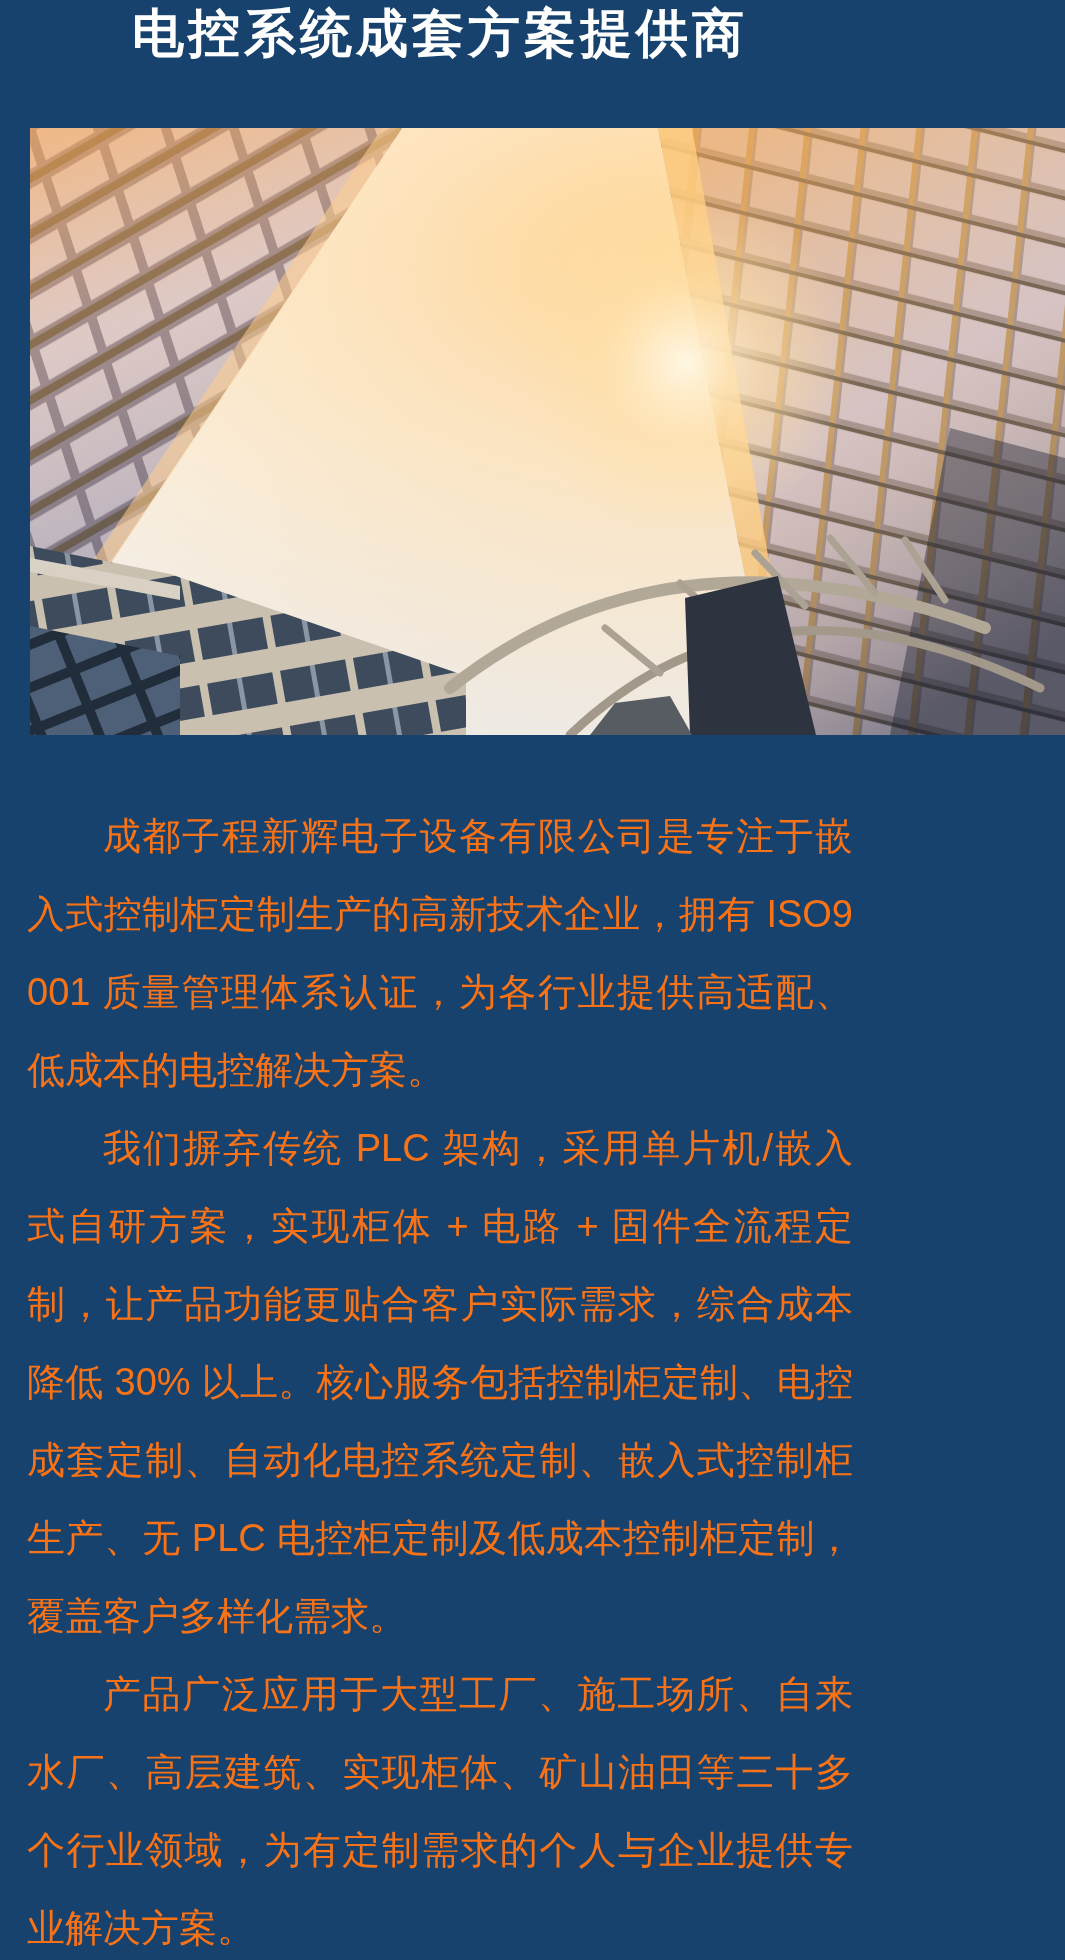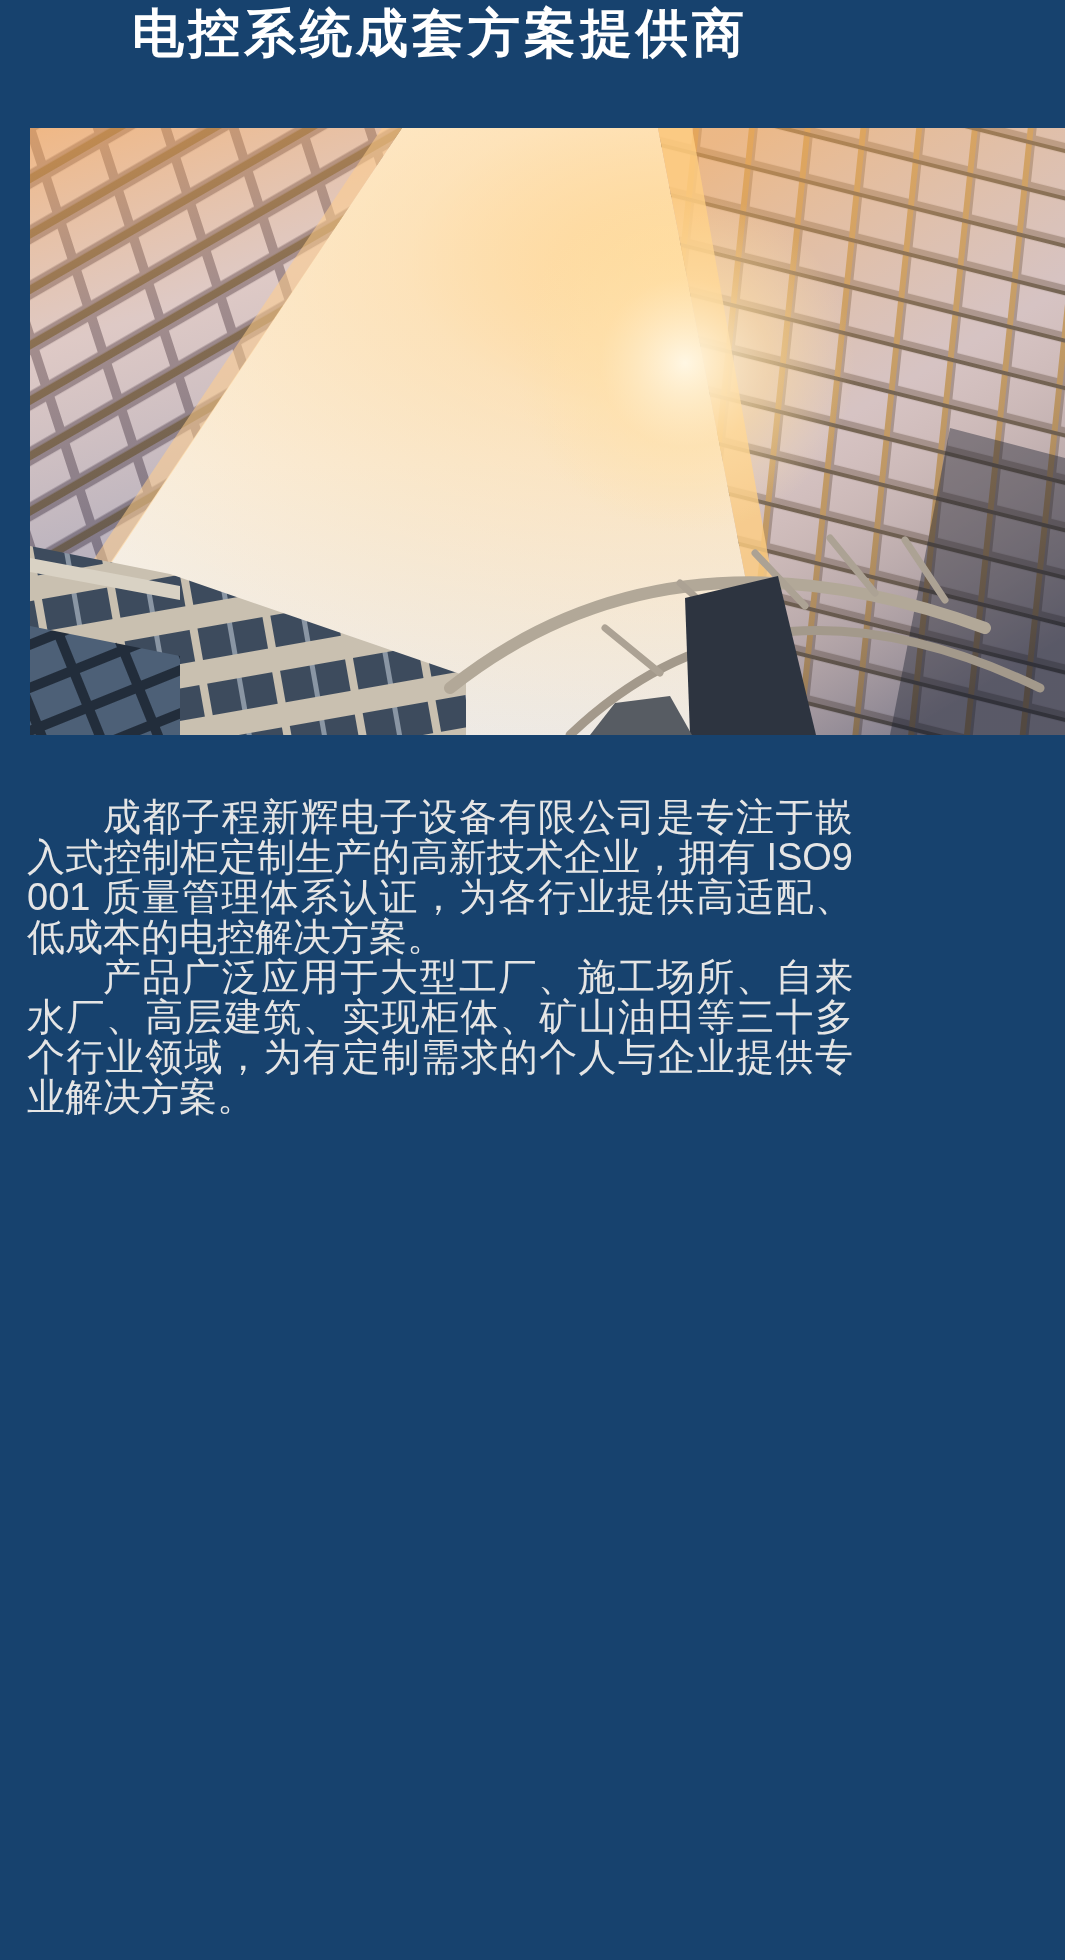--- a/index.html
+++ b/index.html
@@ -24,23 +24,23 @@
     width:1035px;height:607px;
     overflow:hidden;
     display:block;
   }
   .hero svg{display:block;}
   .content{
     padding:62px 27px 0 27px;
   }
   .content p{
     margin:0;
-    color:#e5e5e5;
+    color:#f97316;
     font-size:38px;
-    line-height:40px;
+    line-height:78px;
     text-align:justify;
     text-indent:2em;
     word-break:break-all;
   }
 </style>
 </head>
 <body>
 
 <div class="page">
 
@@ -135,16 +135,17 @@
         <polygon points="655,470 748,448 786,607 660,607" fill="#2d3440"></polygon>
         <polygon points="560,607 585,575 640,568 662,607" fill="#575c63"></polygon>
       </g>
 
       <circle cx="655" cy="235" r="170" fill="url(#core)"></circle>
     </svg>
   </figure>
 
   <main class="content">
     <p>成都子程新辉电子设备有限公司是专注于嵌入式控制柜定制生产的高新技术企业，拥有 ISO9001 质量管理体系认证，为各行业提供高适配、低成本的电控解决方案。</p>
+    <p>我们摒弃传统 PLC 架构，采用单片机/嵌入式自研方案，实现柜体 + 电路 + 固件全流程定制，让产品功能更贴合客户实际需求，综合成本降低 30% 以上。核心服务包括控制柜定制、电控成套定制、自动化电控系统定制、嵌入式控制柜生产、无 PLC 电控柜定制及低成本控制柜定制，覆盖客户多样化需求。</p>
     <p>产品广泛应用于大型工厂、施工场所、自来水厂、高层建筑、实现柜体、矿山油田等三十多个行业领域，为有定制需求的个人与企业提供专业解决方案。</p>
   </main>
 
 </div>
 
 </body></html>

